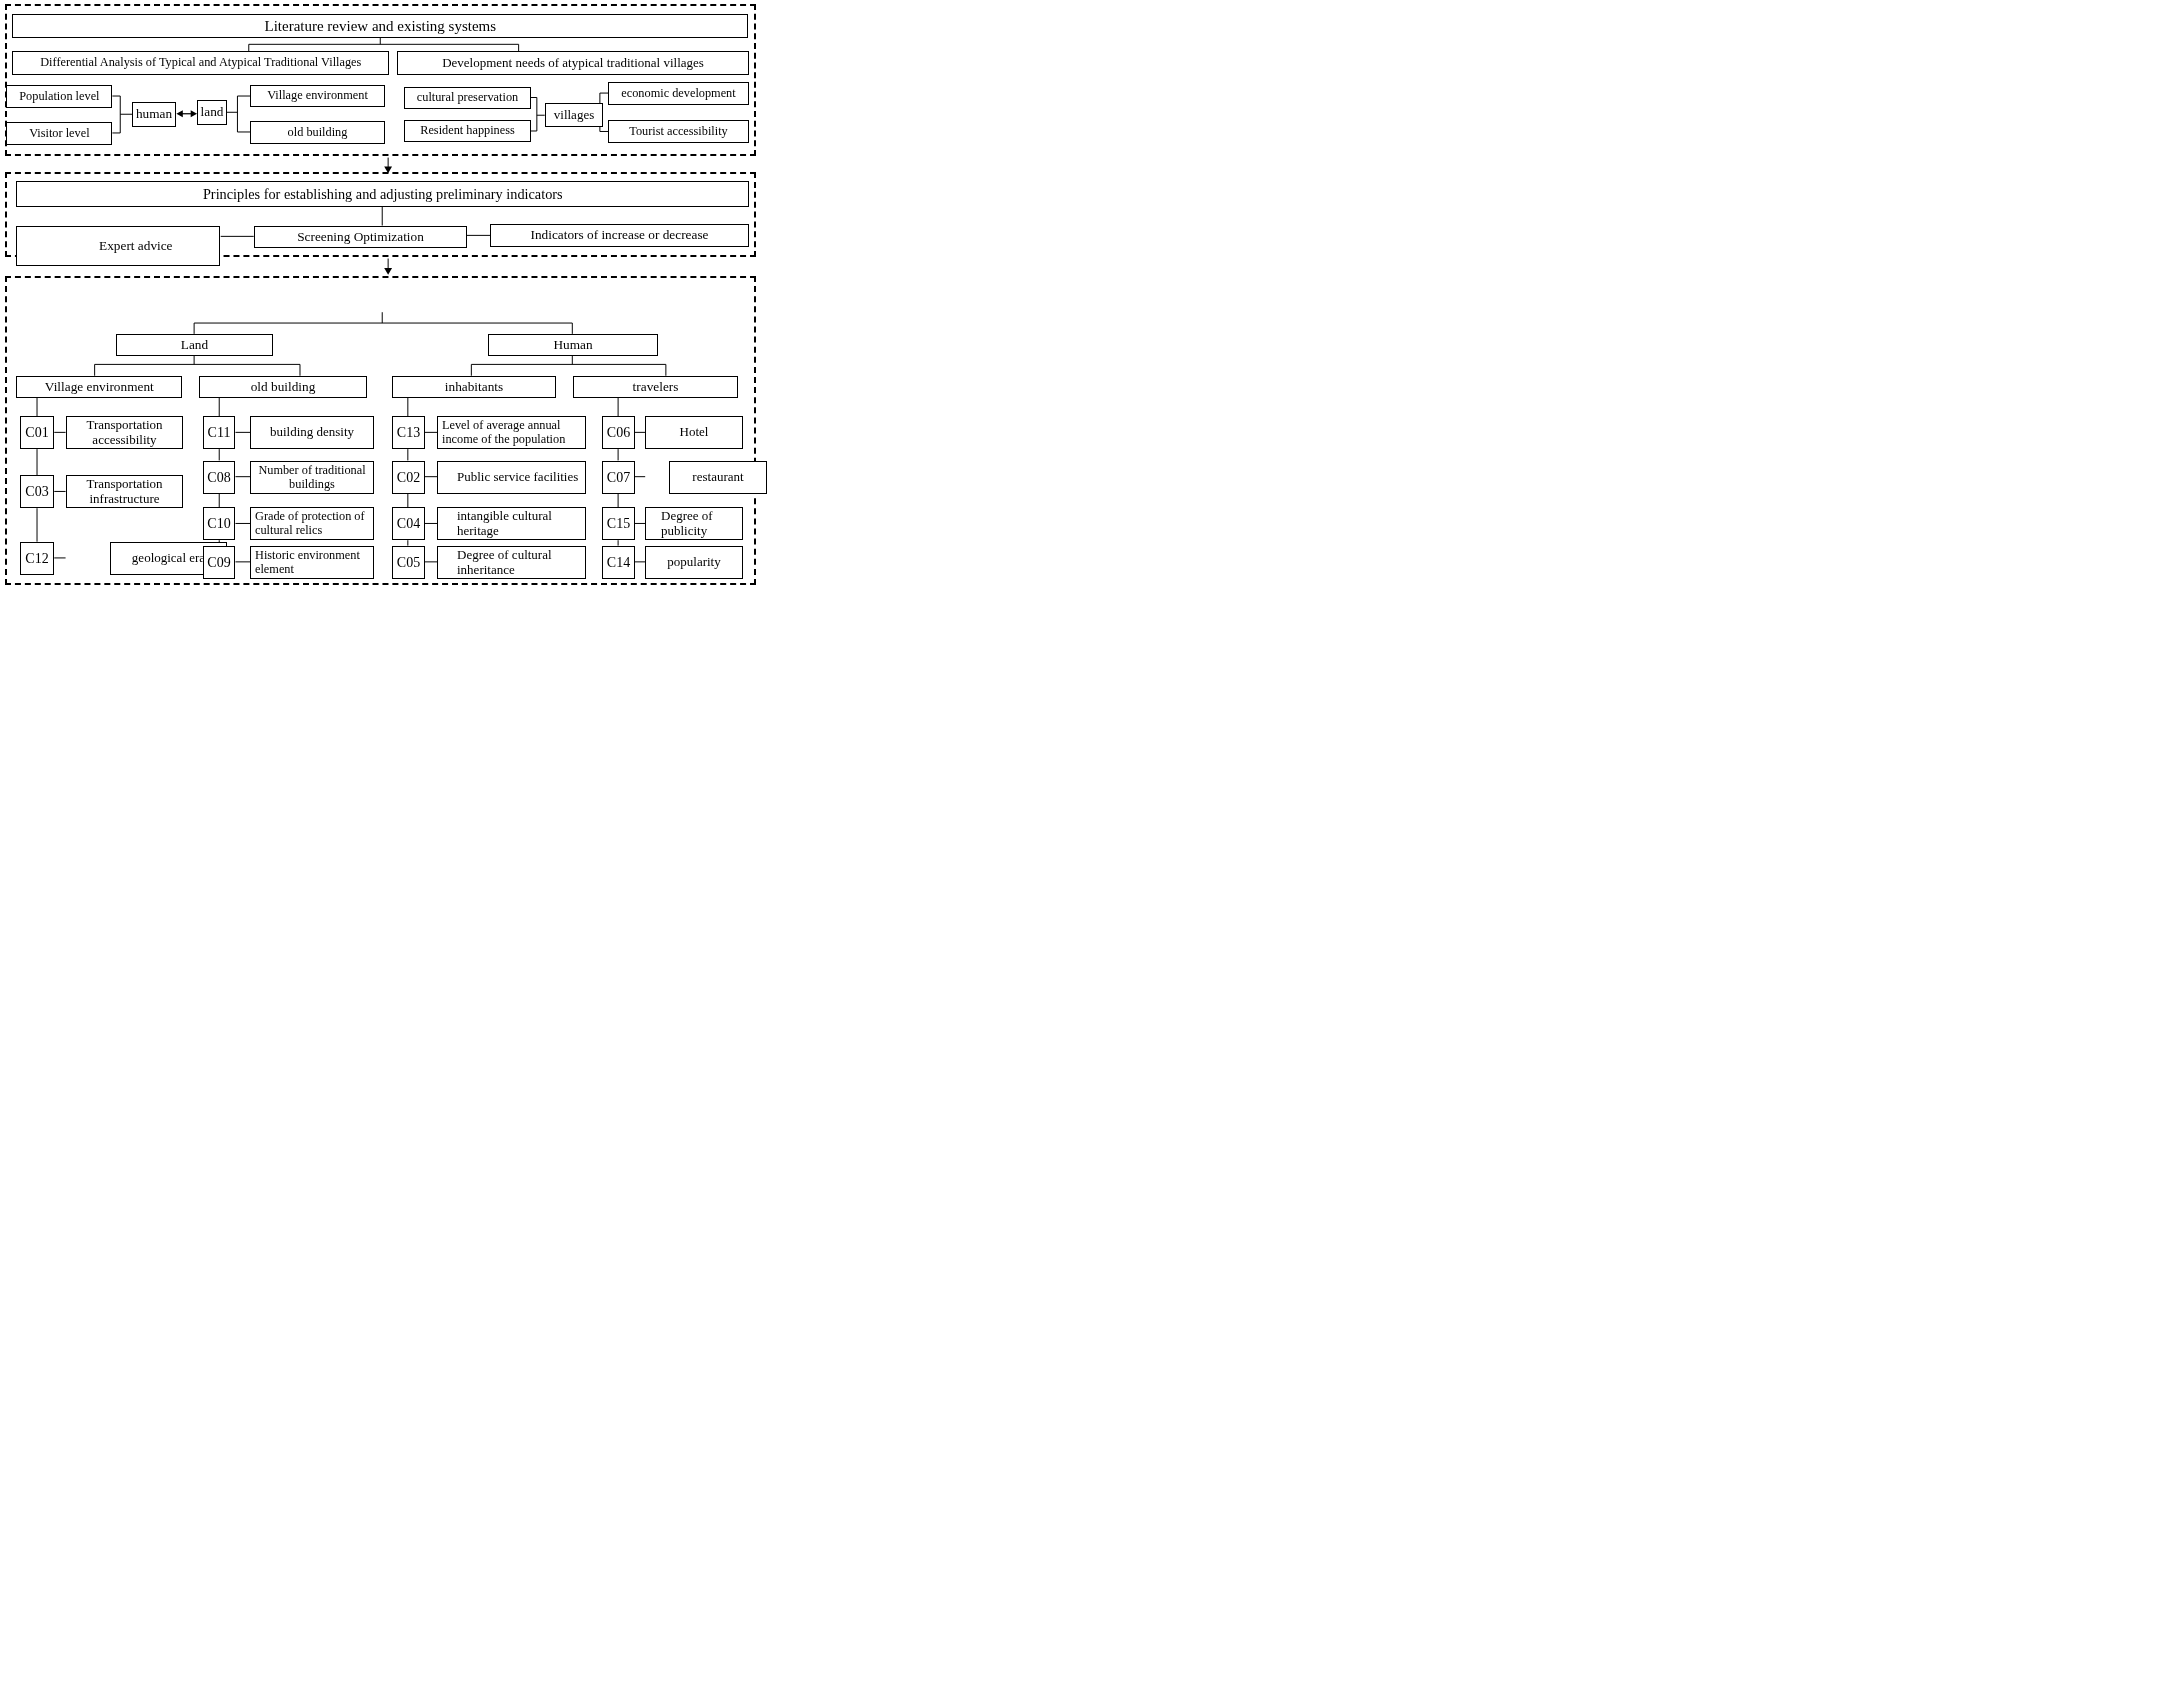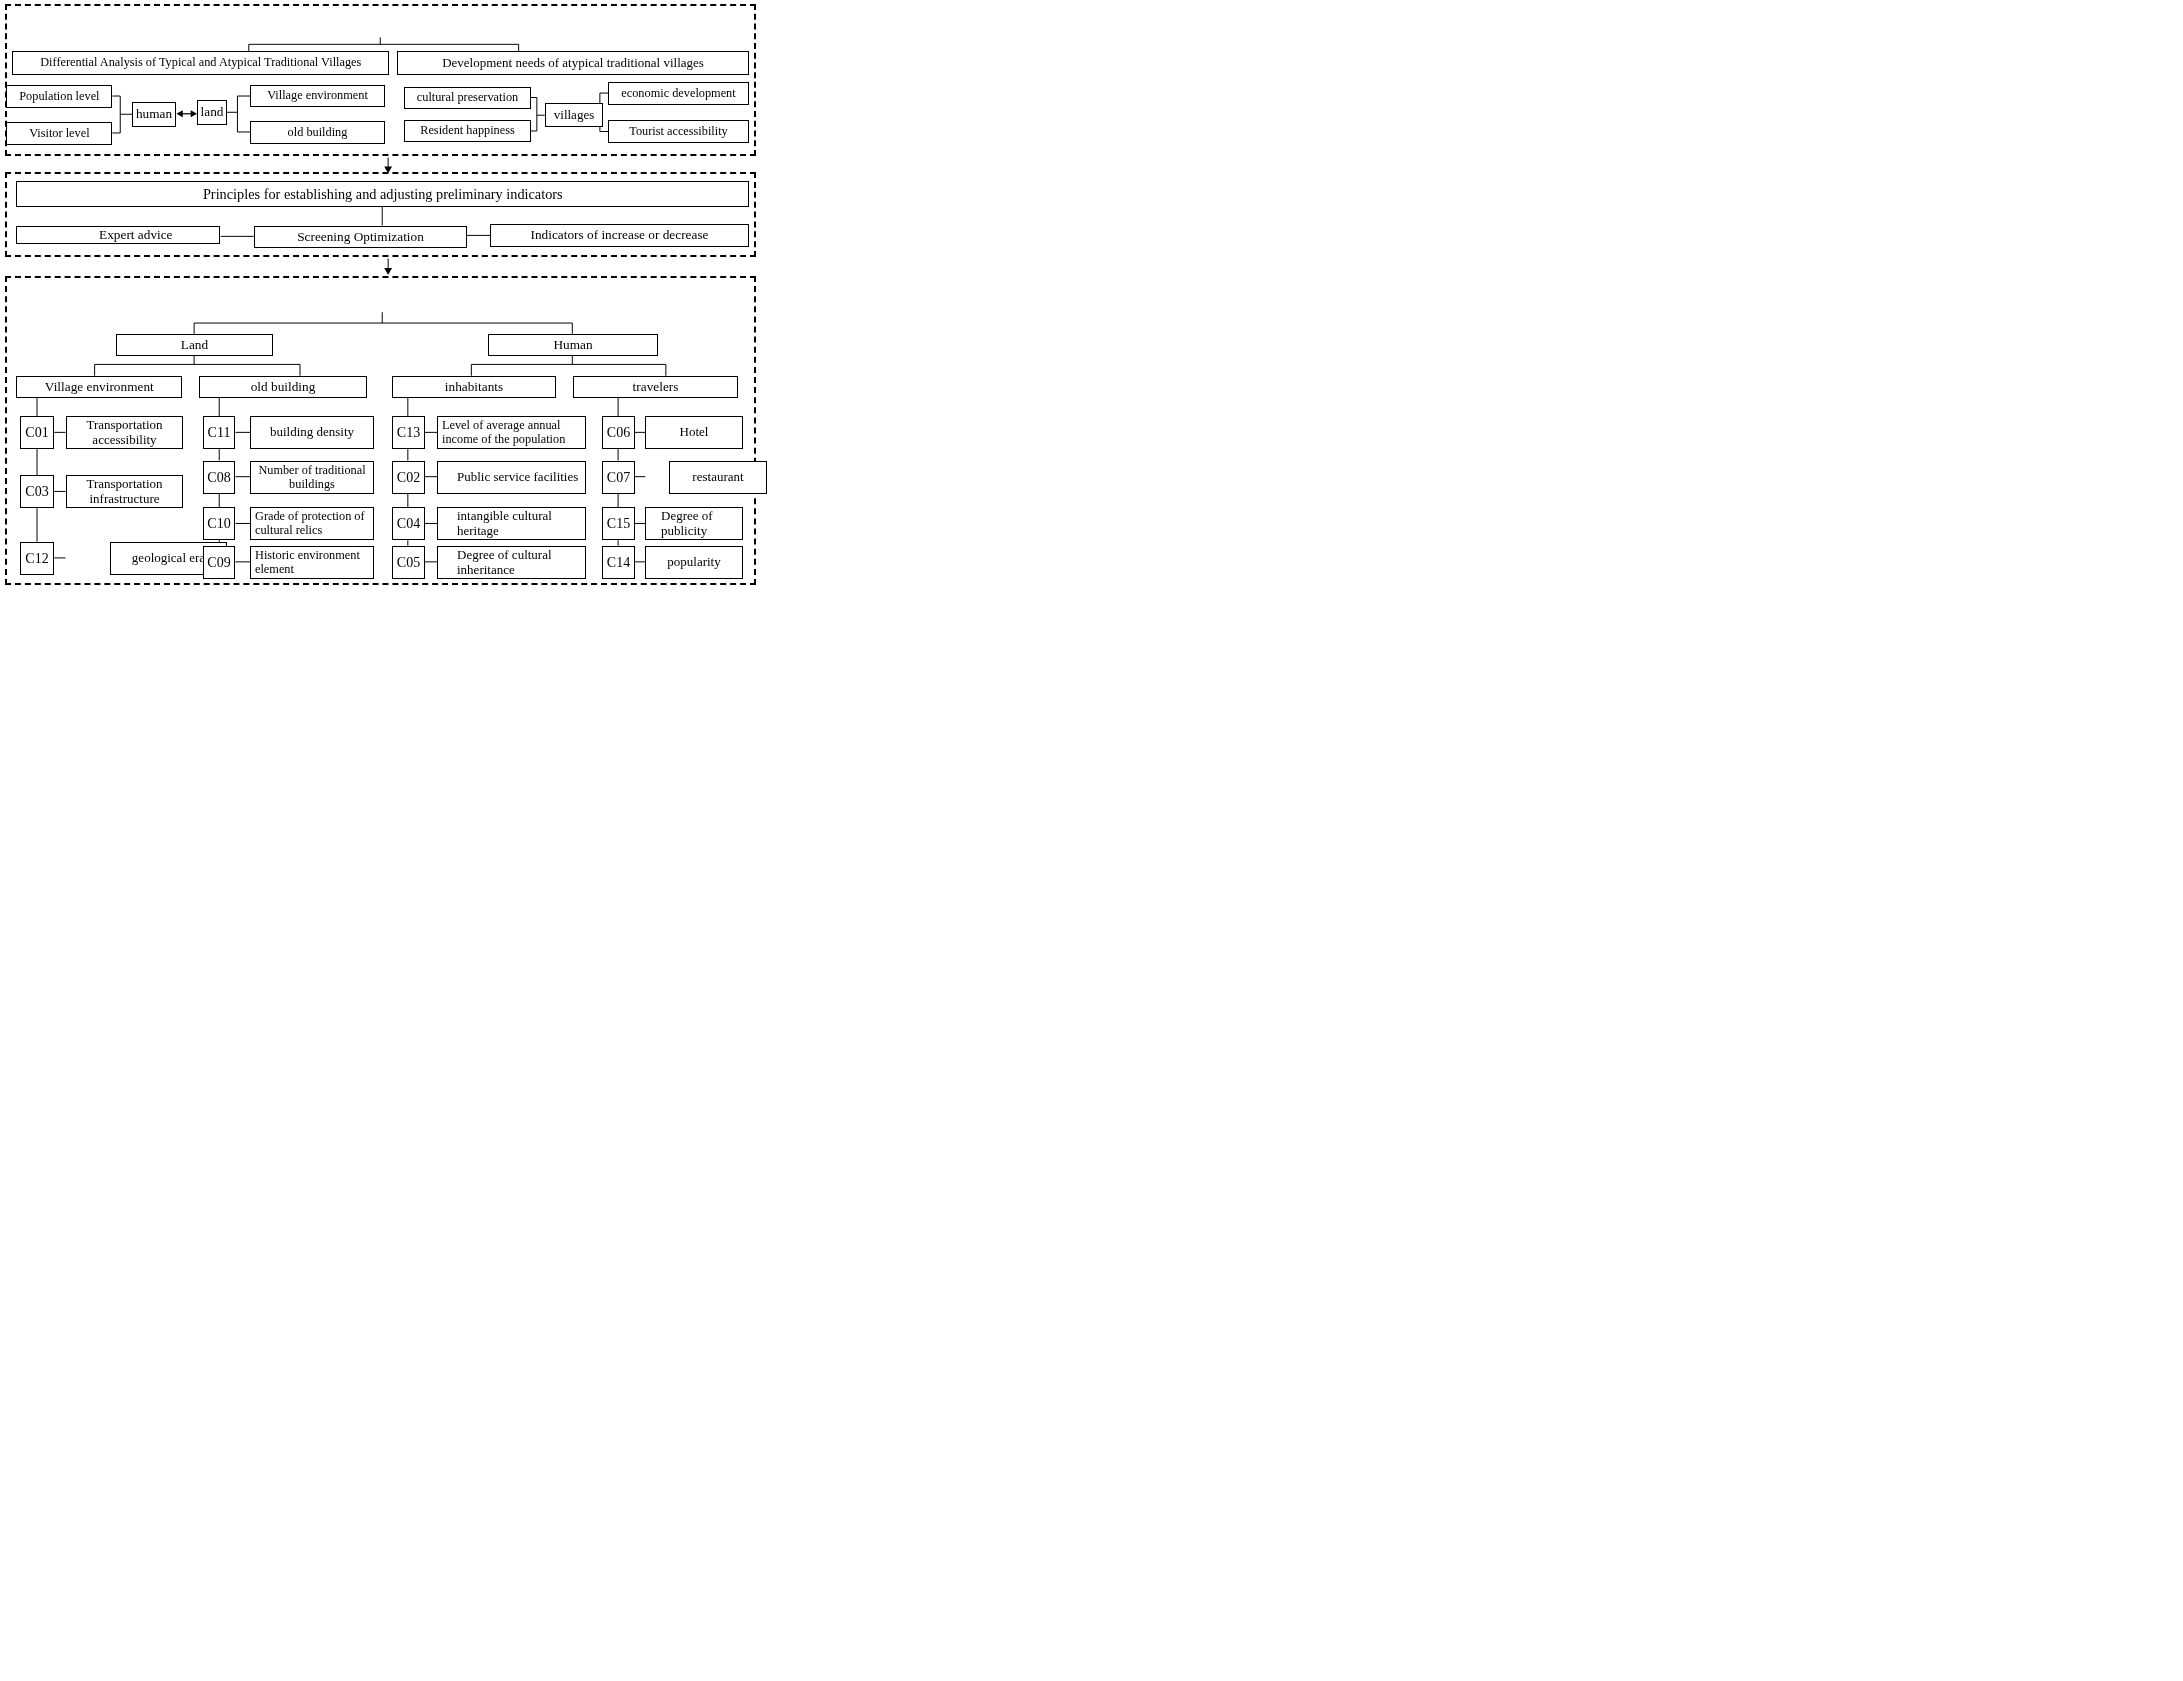--- a/index.html
+++ b/index.html
@@ -115,39 +115,40 @@
     <line x1="1255" y1="808" x2="1255" y2="845"></line>
     <line x1="1255" y1="912" x2="1255" y2="935"></line>
     <line x1="1255" y1="1002" x2="1255" y2="1030"></line>
     <line x1="1255" y1="1097" x2="1255" y2="1108"></line>
     <line x1="1288" y1="878" x2="1310" y2="878"></line>
     <line x1="1288" y1="968" x2="1310" y2="968"></line>
     <line x1="1288" y1="1063" x2="1310" y2="1063"></line>
     <line x1="1288" y1="1141" x2="1310" y2="1141"></line>
   </svg>
 
+  <div class="box tbox" style="left:12.3px;top:14px;width:736px;height:24px;font-size:15px;">Literature review and existing systems</div>
 
   <div class="box" style="left:12.3px;top:51px;width:377px;height:24px;font-size:12.3px;">Differential Analysis of Typical and Atypical Traditional Villages</div>
   <div class="box" style="left:397px;top:51px;width:352px;height:24px;font-size:13px;">Development needs of atypical traditional villages</div>
 
   <div class="box" style="left:6.4px;top:85px;width:106px;height:23px;font-size:12.3px;">Population level</div>
   <div class="box" style="left:6.4px;top:122px;width:106px;height:23px;font-size:12.3px;">Visitor level</div>
   <div class="box" style="left:132px;top:102px;width:44px;height:25px;font-size:13.3px;">human</div>
   <div class="box" style="left:197px;top:100px;width:30px;height:25px;font-size:13.3px;">land</div>
   <div class="box" style="left:250px;top:85px;width:135px;height:22px;font-size:12.3px;">Village environment</div>
   <div class="box" style="left:250px;top:121px;width:135px;height:23px;font-size:12.3px;">old building</div>
 
   <div class="box" style="left:404px;top:87px;width:127px;height:22px;font-size:12.3px;">cultural preservation</div>
   <div class="box" style="left:404px;top:120px;width:127px;height:22px;font-size:12.3px;">Resident happiness</div>
   <div class="box" style="left:545px;top:103px;width:58px;height:24px;font-size:13px;">villages</div>
   <div class="box" style="left:608px;top:82px;width:141px;height:23px;font-size:12.3px;">economic development</div>
   <div class="box" style="left:608px;top:120px;width:141px;height:23px;font-size:12.3px;">Tourist accessibility</div>
 
   <div class="box tbox" style="left:16.3px;top:181px;width:733px;height:26px;font-size:14.3px;">Principles for establishing and adjusting preliminary indicators</div>
-  <div class="box" style="left:16.3px;top:226px;width:204px;height:18px;font-size:13.3px;padding-left:35px;">Expert advice</div>
+  <div class="box" style="left:16.3px;top:226px;width:204px;height:40px;font-size:13.3px;padding-left:35px;">Expert advice</div>
   <div class="box" style="left:254px;top:226px;width:213px;height:22px;font-size:13.3px;">Screening Optimization</div>
   <div class="box" style="left:490px;top:224px;width:259px;height:23px;font-size:13.3px;">Indicators of increase or decrease</div>
 
 
   <div class="box" style="left:116px;top:334px;width:157px;height:22px;font-size:13.3px;">Land</div>
   <div class="box" style="left:488px;top:334px;width:170px;height:22px;font-size:13.3px;">Human</div>
 
   <div class="box" style="left:16.3px;top:376px;width:166px;height:22px;font-size:13.3px;">Village environment</div>
   <div class="box" style="left:199px;top:376px;width:168px;height:22px;font-size:13.3px;">old building</div>
   <div class="box" style="left:392px;top:376px;width:164px;height:22px;font-size:13.3px;">inhabitants</div>

